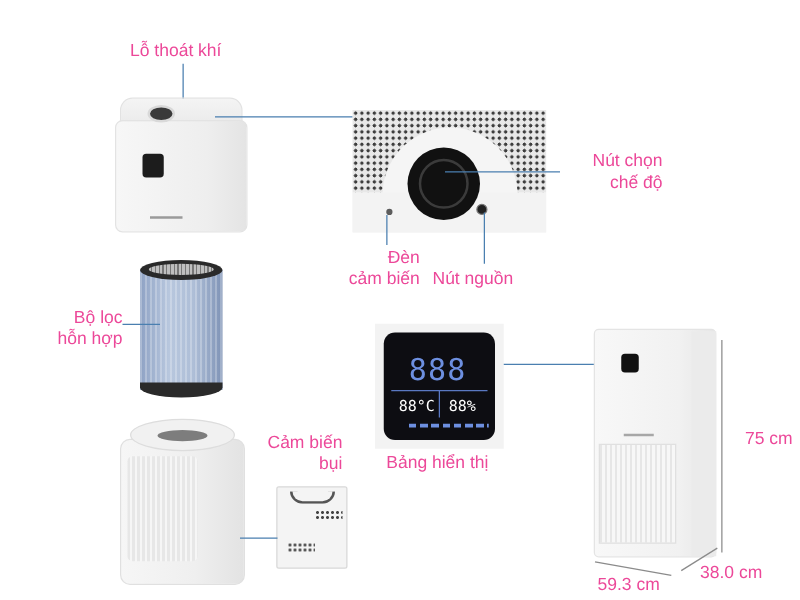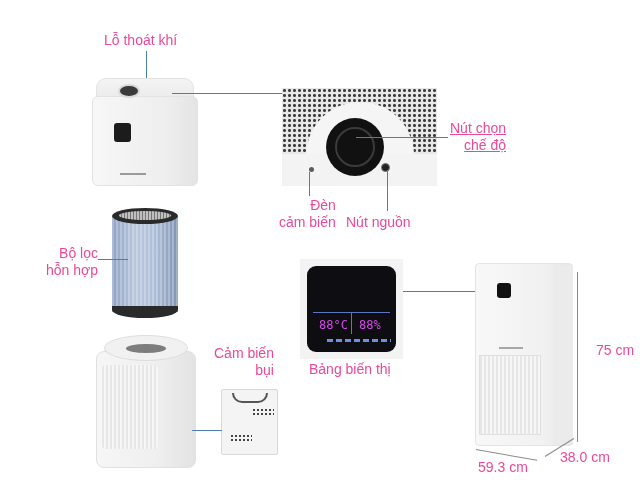--- a/index.html
+++ b/index.html
@@ -46,21 +46,21 @@
 
   
   .dust { left: 221px; top: 389px; width: 57px; height: 66px; background:#f4f4f4; border:1px solid #d8d8d8; border-radius:2px; }
   .dust .handle { position:absolute; left:10px; top:3px; width:36px; height:10px; border:2px solid #555; border-top:none; border-radius:0 0 10px 10px; }
   .dust .holes { position:absolute; width:22px; height:8px; background-image:radial-gradient(circle,#444 1px,transparent 1.3px); background-size:4px 4px; }
 
   
   .display-bg { left: 300px; top: 259px; width: 103px; height: 100px; background:#f3f3f3; }
   .display { position:absolute; left:7px; top:7px; width:89px; height:86px; background:#0d0d12; border-radius:9px; }
   .seg-big { position:absolute; left:20px; top:16px; color:#6d8fe0; font-family:"DejaVu Sans Mono", monospace; font-size:24px; letter-spacing:1px; }
-  .seg-sm { position:absolute; color:#d946ef; font-family:"DejaVu Sans Mono", monospace; font-size:12px; }
+  .seg-sm { position:absolute; color:#ffffff; font-family:"DejaVu Sans Mono", monospace; font-size:12px; }
   .d-hline { position:absolute; left:6px; top:46px; width:77px; height:1px; background:#5a78c2; }
   .d-vline { position:absolute; left:44px; top:46px; width:1px; height:22px; background:#5a78c2; }
   .d-bars { position:absolute; left:20px; top:73px; width:64px; height:3px; background:repeating-linear-gradient(90deg,#6d8fe0 0 6px,transparent 6px 9px); }
 
   
   .tall { left: 475px; top: 263px; width: 98px; height: 187px; }
   .tall .body { position:absolute; left:0; top:0; width:98px; height:183px; background:linear-gradient(90deg,#f8f8f8,#f1f1f1 70%,#e6e6e6); border-radius:4px; border:1px solid #e4e4e4; }
   .tall .side { position:absolute; left:78px; top:2px; width:20px; height:180px; background:#ebebeb; }
   .tall .screen { position:absolute; left:22px; top:20px; width:14px; height:15px; background:#111; border-radius:3px; }
   .tall .brand { position:absolute; left:24px; top:84px; width:24px; height:2px; background:#a7a7a7; }
@@ -85,21 +85,21 @@
   <div class="mesh"></div>
   <div class="arch"></div>
   <div class="base"></div>
   <div class="dial">
       <div class="ring"></div>
     </div>
   <div class="sensor-dot"></div>
   <div class="power-btn"></div>
 </div>
 <div class="line" style="left:356px;top:137px;width:92px;height:1px;"></div>
-<div class="label" style="left:450px;top:120px;text-decoration:underline;">
+<div class="label" style="left:474px;top:120px;">
   <div>Nút chọn</div>
   <div>chế độ</div>
 </div>
 <div class="line" style="left:309px;top:172px;width:1px;height:24px;"></div>
 <div class="label" style="left:279px;top:197px;">
   <div>Đèn</div>
   <div>cảm biến</div>
 </div>
 <div class="line" style="left:387px;top:170px;width:1px;height:41px;"></div>
 <div class="label" style="left:346px;top:214px;">Nút nguồn</div>
@@ -129,28 +129,29 @@
 </div>
 <div class="abs dust">
   <div class="handle"></div>
   <div class="holes" style="left:30px;top:18px;"></div>
   <div class="holes" style="left:8px;top:44px;"></div>
 </div>
 <div class="line" style="left:192px;top:430px;width:30px;height:1px;"></div>
 
 <div class="abs display-bg">
   <div class="display">
+    <div class="seg-big">888</div>
     <div class="d-hline"></div>
     <div class="d-vline"></div>
     <div class="seg-sm" style="left:12px;top:52px;"><span>88</span><span>°C</span></div>
     <div class="seg-sm" style="left:52px;top:52px;"><span>88</span><span>%</span></div>
     <div class="d-bars"></div>
   </div>
 </div>
-<div class="label" style="left:309px;top:361px;">Bảng biến thị</div>
+<div class="label" style="left:309px;top:361px;">Bảng hiển thị</div>
 <div class="line" style="left:403px;top:291px;width:97px;height:1px;"></div>
 
 <div class="abs tall">
   <div class="body"></div>
   <div class="side"></div>
   <div class="screen"></div>
   <div class="brand"></div>
   <div class="grill"></div>
 </div>
 <div class="dim-line" style="left:577px;top:272px;width:1px;height:170px;"></div>

